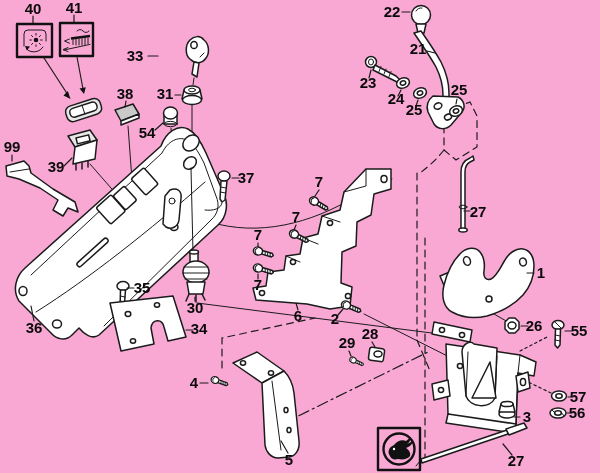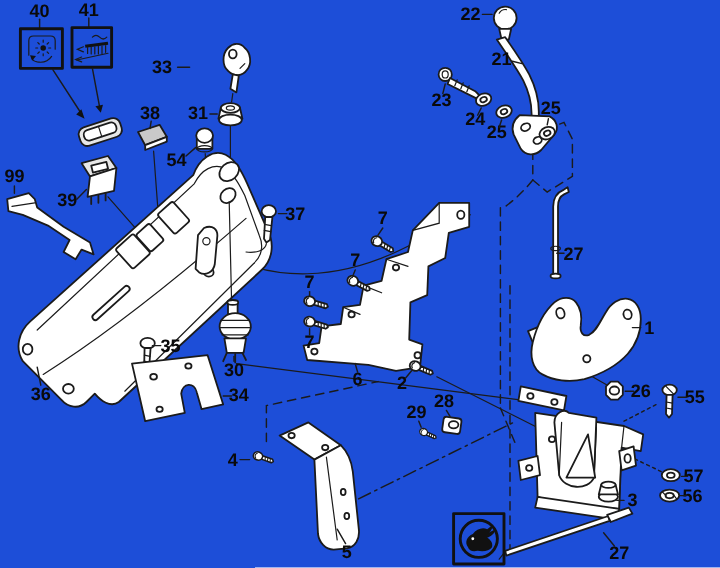--- a/index.html
+++ b/index.html
@@ -1,16 +1,16 @@
 <!DOCTYPE html>
 <html><head>
 <meta charset="utf-8">
 <style>
   html,body{margin:0;padding:0;background:#ffffff;}
-  #stage{position:relative;width:600px;height:473px;background:#1d4ed8;overflow:hidden;}
+  #stage{position:relative;width:600px;height:473px;background:#f9a8d4;overflow:hidden;}
   svg{display:block;}
   .lbl{font:bold 15px "Liberation Sans", sans-serif;fill:#0a0a0a;text-anchor:middle;}
   .ln{stroke:#1b1b1b;fill:none;stroke-width:1.5;stroke-linecap:round;stroke-linejoin:round;}
   .thin{stroke:#1b1b1b;fill:none;stroke-width:1;stroke-linecap:round;}
   .ld{stroke:#1b1b1b;fill:none;stroke-width:1.2;stroke-linecap:round;}
   .part{fill:#ffffff;stroke:#1b1b1b;stroke-width:1.5;stroke-linejoin:round;stroke-linecap:round;}
   .shade{fill:#e7e7e7;stroke:#1b1b1b;stroke-width:1.5;stroke-linejoin:round;}
   .dk{fill:#c9c9c9;stroke:#1b1b1b;stroke-width:1.5;stroke-linejoin:round;}
   .dash{stroke-dasharray:7 5;}
   .dot{stroke-dasharray:2.5 3;}

